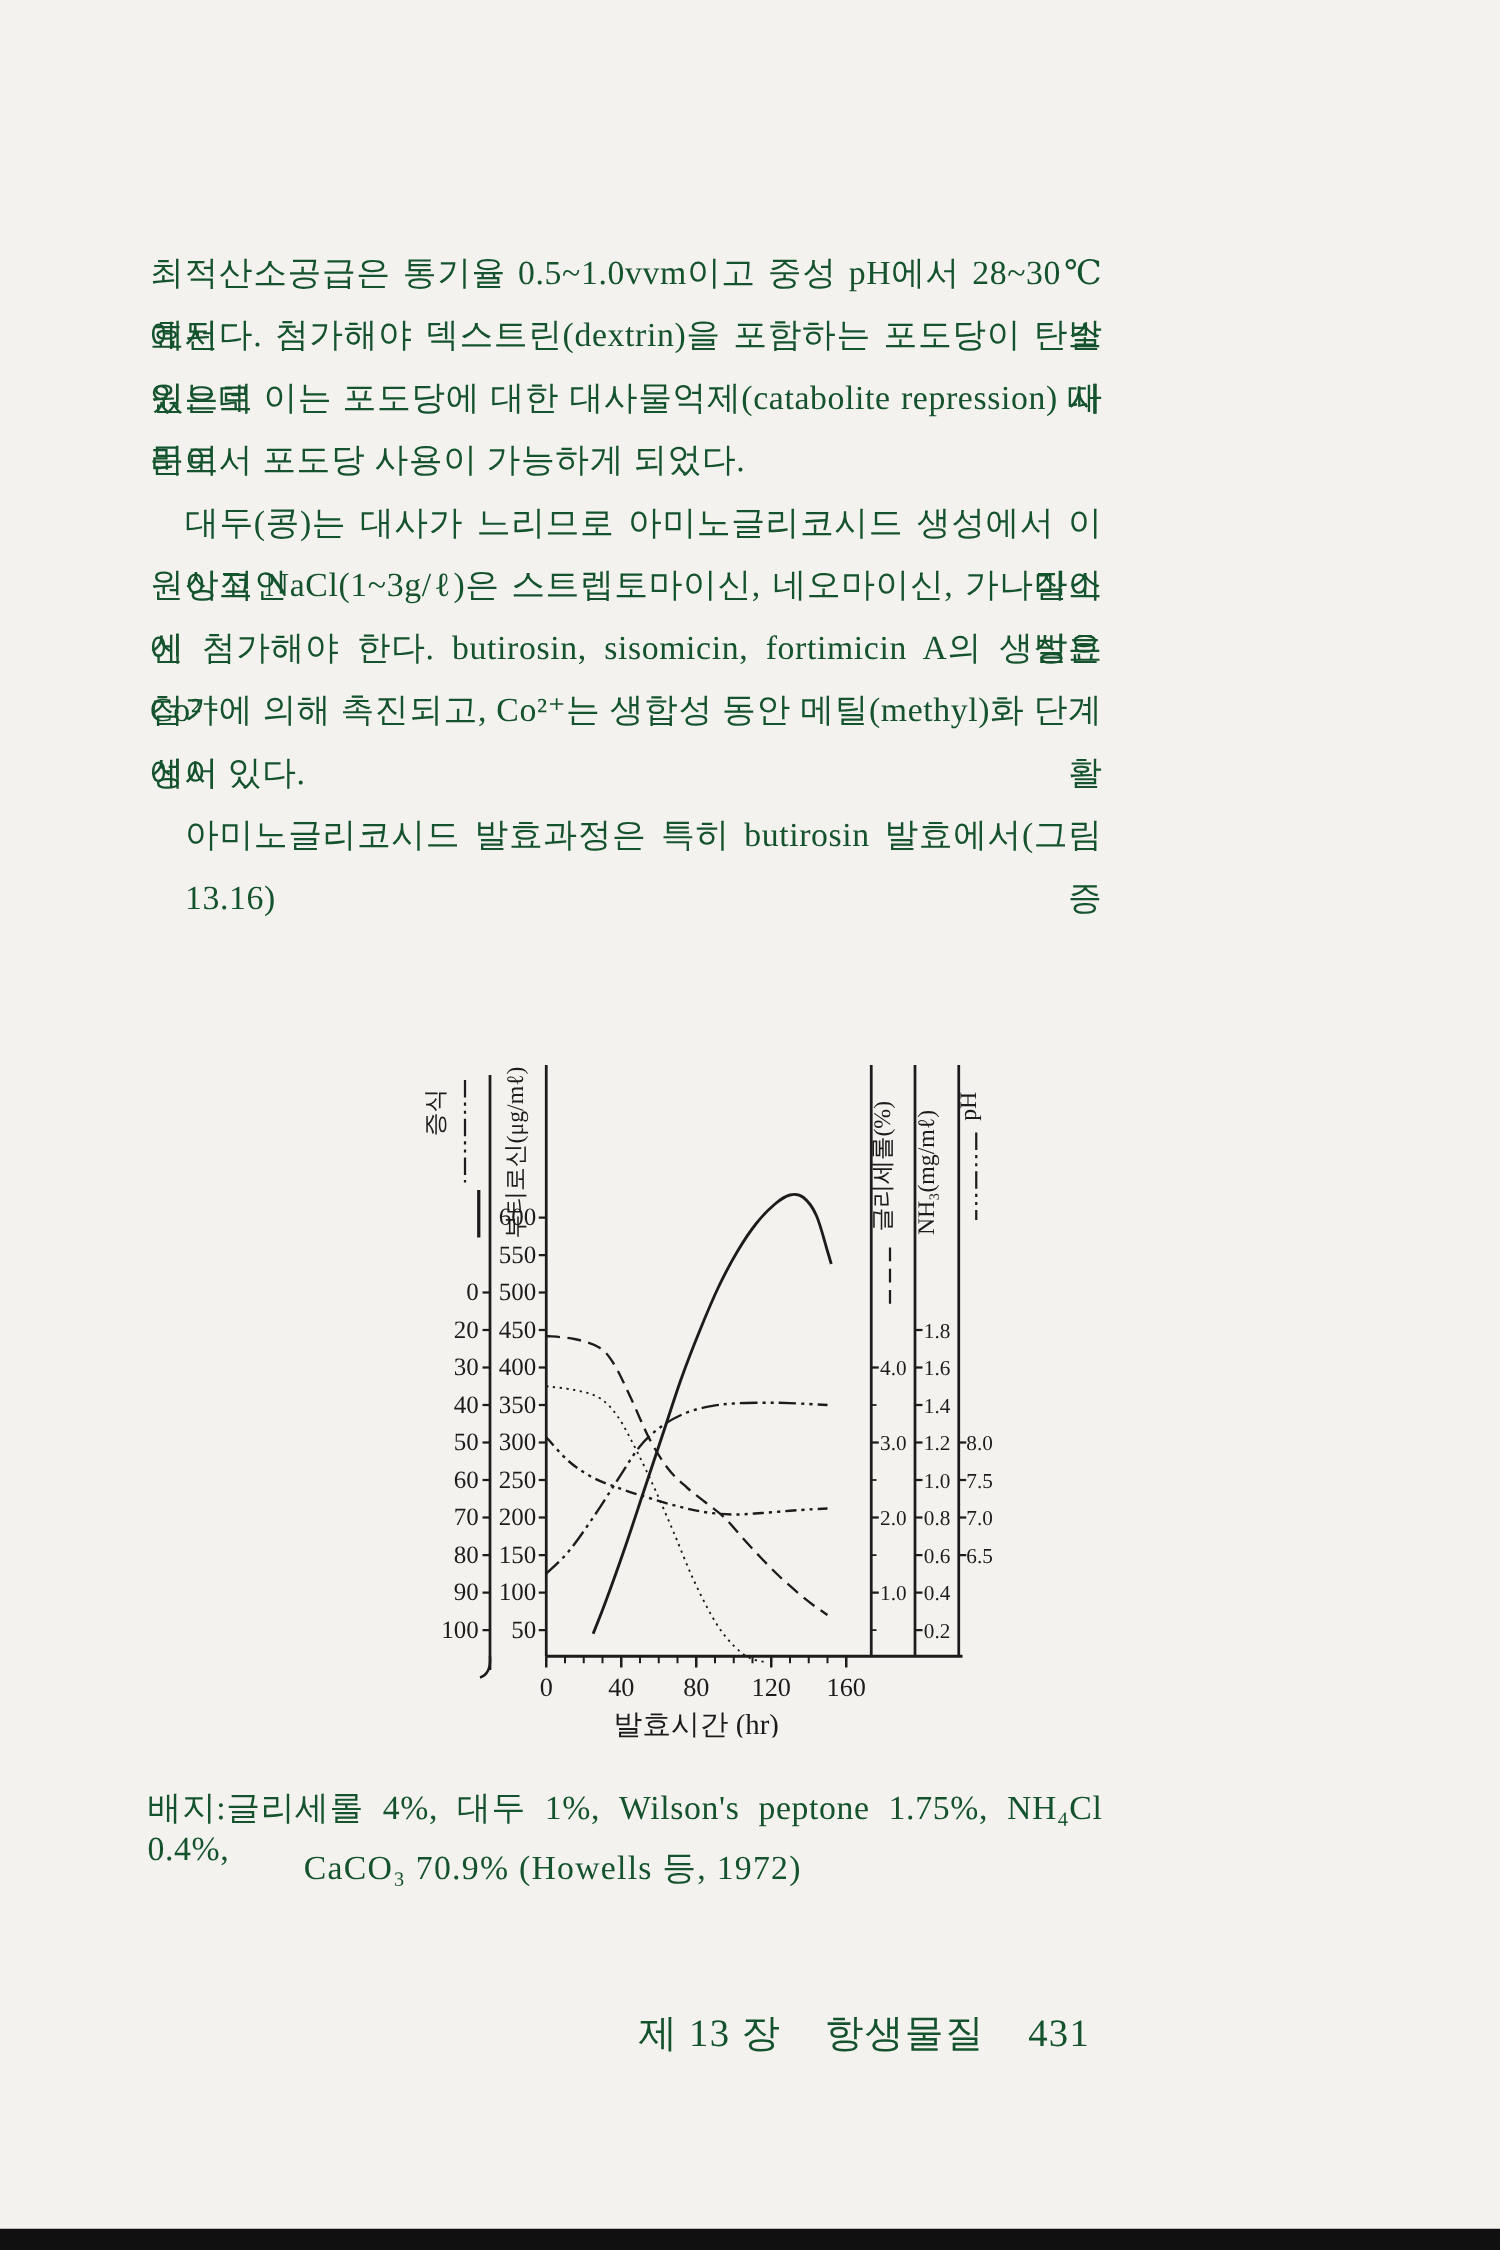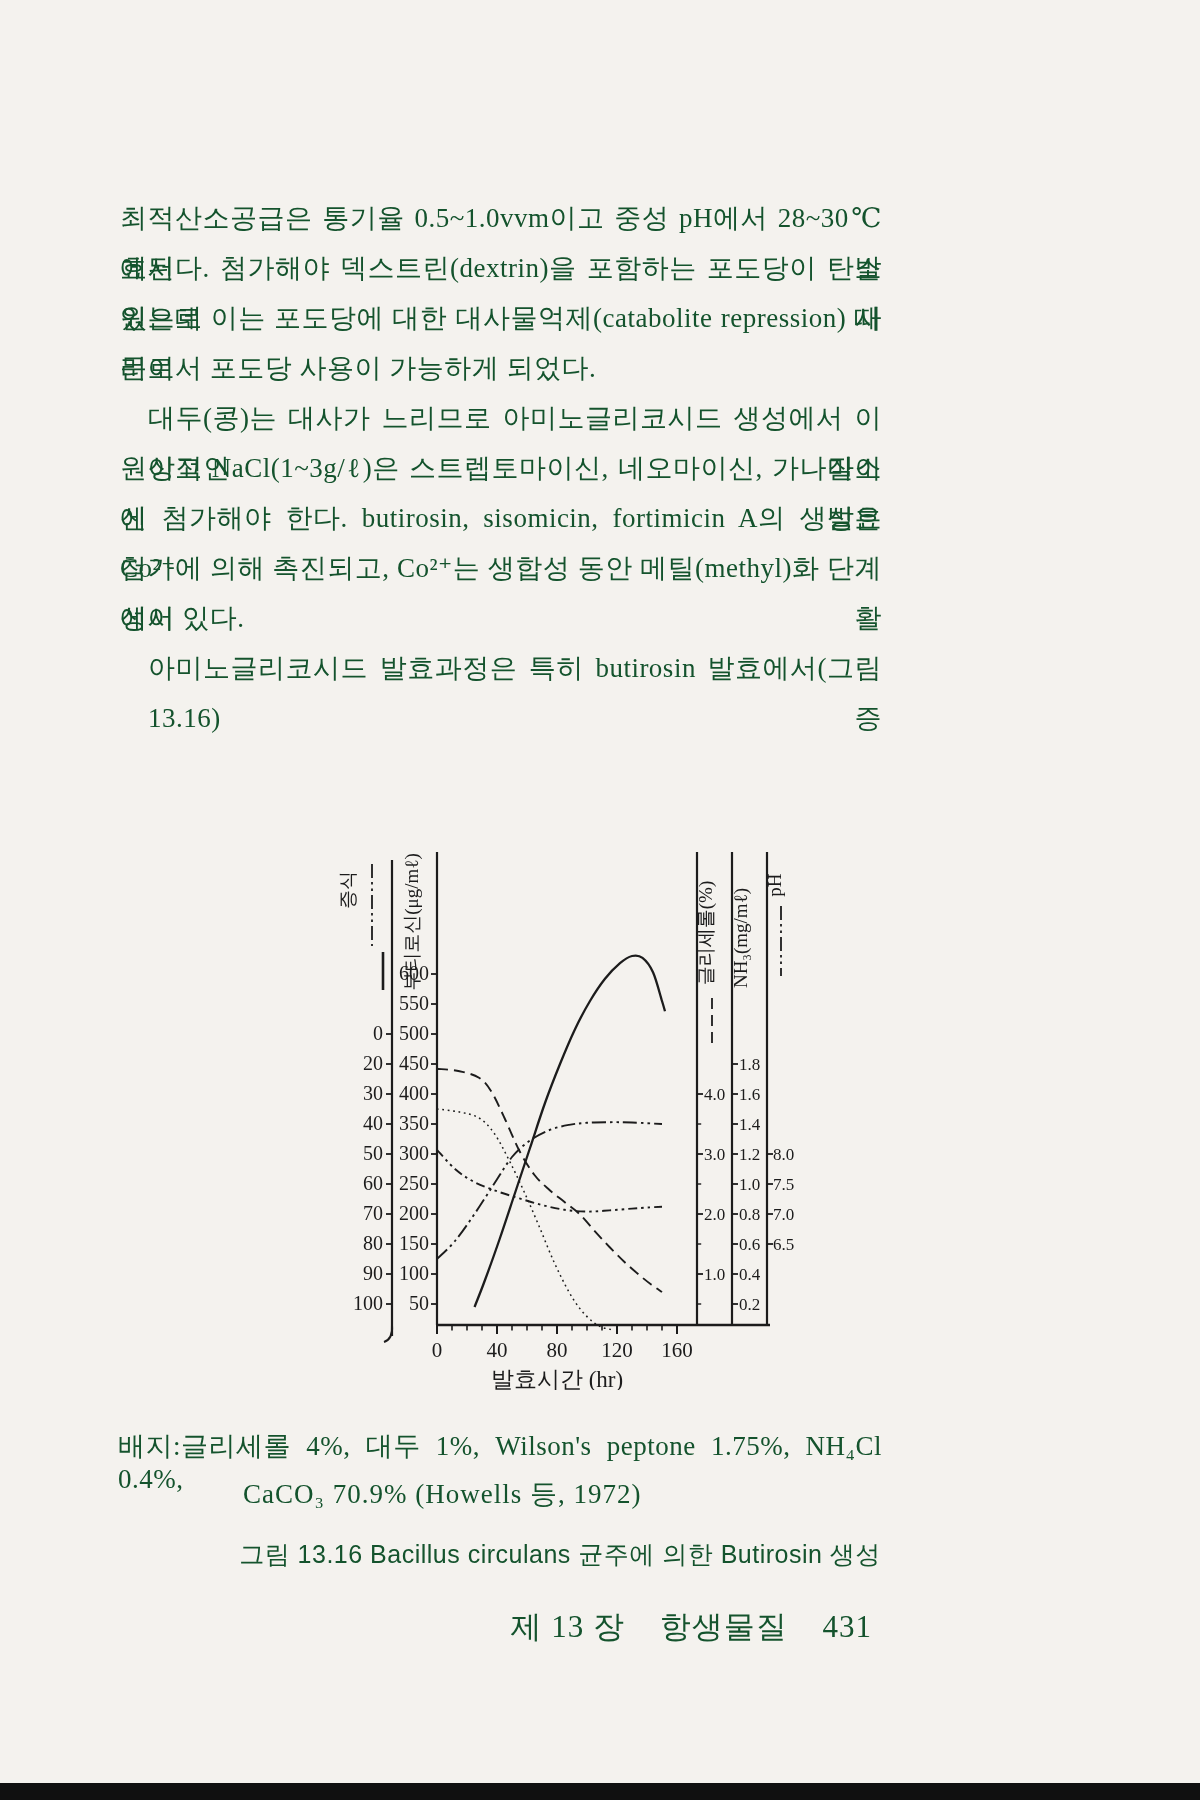--- a/index.html
+++ b/index.html
@@ -194,21 +194,20 @@
         <path d="M182.5 477.0C184.3 472.5,188.8 461.5,193.0 450.0C197.3 438.5,203.0 422.5,208.0 408.0C213.0 393.5,218.0 378.0,223.0 363.0C228.0 348.0,233.0 333.0,238.0 318.0C243.0 303.0,248.0 287.0,253.0 273.0C258.0 259.0,263.0 246.3,268.0 234.0C273.0 221.7,278.0 209.7,283.0 199.2C288.0 188.7,293.0 179.4,298.0 171.0C303.0 162.6,308.0 155.1,313.0 148.8C318.0 142.5,323.5 137.0,328.0 133.2C332.5 129.4,336.3 126.9,340.0 126.0C343.8 125.1,347.0 125.1,350.5 127.8C354.0 130.5,357.8 135.0,361.0 142.2C364.3 149.4,368.0 164.5,370.0 171.0C372.0 177.5,372.5 179.5,373.0 181.2" fill="none" stroke="#1c1c1c" stroke-width="2.3"></path>
         <path d="M145.0 429.0C148.0 426.0,156.8 418.5,163.0 411.0C169.3 403.5,176.0 393.5,182.5 384.0C189.0 374.5,195.8 363.5,202.0 354.0C208.3 344.5,214.0 334.3,220.0 327.0C226.0 319.8,231.8 315.0,238.0 310.5C244.3 306.0,251.0 302.6,257.5 300.0C264.0 297.4,270.8 296.1,277.0 294.9C283.3 293.7,288.3 293.2,295.0 292.8C301.8 292.3,310.0 292.3,317.5 292.2C325.0 292.1,331.3 292.2,340.0 292.5C348.8 292.8,365.0 293.8,370.0 294.0" fill="none" stroke="#1c1c1c" stroke-width="1.9" stroke-dasharray="14 4 2.5 4 2.5 4"></path>
         <path d="M145.0 238.8C148.8 239.2,160.5 239.7,167.5 241.2C174.5 242.7,181.8 244.5,187.0 247.8C192.3 251.1,194.8 254.3,199.0 261.0C203.3 267.7,207.8 278.0,212.5 288.0C217.3 298.0,222.5 311.5,227.5 321.0C232.5 330.5,237.5 338.5,242.5 345.0C247.5 351.5,252.5 355.5,257.5 360.0C262.5 364.5,267.5 368.0,272.5 372.0C277.5 376.0,282.5 379.2,287.5 384.0C292.5 388.8,297.5 395.3,302.5 400.8C307.5 406.3,312.5 411.8,317.5 417.0C322.5 422.2,327.5 427.3,332.5 432.0C337.5 436.7,343.0 441.4,347.5 445.2C352.0 449.0,355.8 452.0,359.5 454.8C363.3 457.6,368.3 460.8,370.0 462.0" fill="none" stroke="#1c1c1c" stroke-width="1.9" stroke-dasharray="11 6"></path>
         <path d="M145.0 279.0C148.8 279.5,160.5 280.5,167.5 282.0C174.5 283.5,181.3 284.5,187.0 288.0C192.8 291.5,197.0 296.0,202.0 303.0C207.0 310.0,212.0 320.3,217.0 330.0C222.0 339.8,227.0 350.5,232.0 361.5C237.0 372.5,242.0 384.3,247.0 396.0C252.0 407.8,257.0 421.0,262.0 432.0C267.0 443.0,272.5 454.0,277.0 462.0C281.5 470.0,285.0 475.0,289.0 480.0C293.0 485.0,297.5 489.1,301.0 492.0C304.5 494.9,307.0 496.0,310.0 497.3C313.0 498.5,317.5 499.1,319.0 499.5" fill="none" stroke="#1c1c1c" stroke-width="1.5" stroke-dasharray="1.8 3.6"></path>
         <path d="M145.0 319.8C148.0 323.0,156.8 333.6,163.0 339.0C169.3 344.4,175.5 348.5,182.5 352.2C189.5 355.9,197.5 358.5,205.0 361.2C212.5 363.9,220.0 366.1,227.5 368.4C235.0 370.7,242.5 373.1,250.0 375.0C257.5 376.9,265.0 378.7,272.5 379.8C280.0 380.9,287.5 381.5,295.0 381.6C302.5 381.7,310.0 380.9,317.5 380.4C325.0 379.9,333.3 379.1,340.0 378.6C346.8 378.1,353.0 377.7,358.0 377.4C363.0 377.1,368.0 376.9,370.0 376.8" fill="none" stroke="#1c1c1c" stroke-width="1.9" stroke-dasharray="9 4 2.5 4 2.5 4"></path>
       </svg>
   </div>
 
   <div class="medium-1">배지:글리세롤 4%, 대두 1%, Wilson's peptone 1.75%, NH₄Cl 0.4%,</div>
   <div class="medium-2">CaCO₃ 70.9% (Howells 등, 1972)</div>
-  <div class="fig-caption">그림 13.16 Bacillus circulans 균주에 의한 Butirosin 생성</div>
 
   <div class="footer">
     <span>제 13 장</span>
     <span>항생물질</span>
     <span>431</span>
   </div>
 
   <div class="bottom-bar"></div>
 </div>
 

